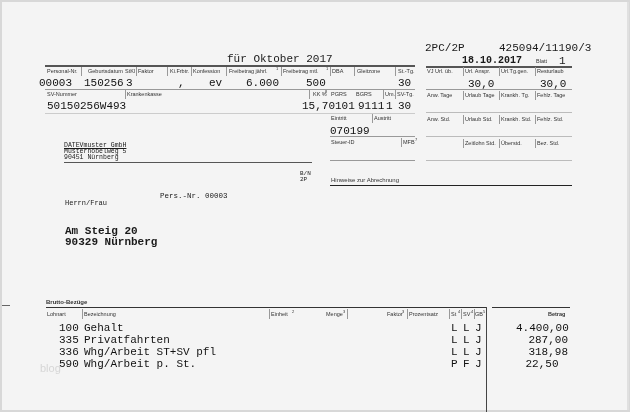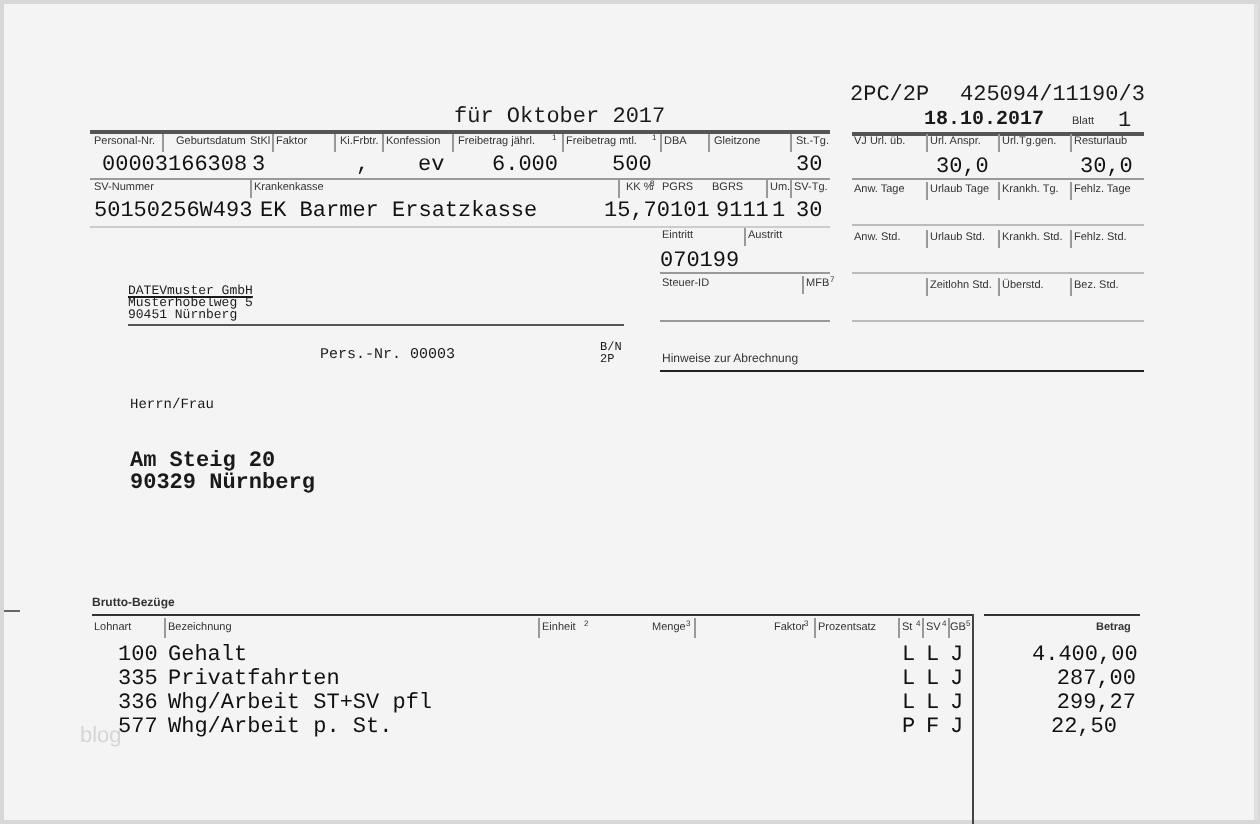--- a/index.html
+++ b/index.html
@@ -22,21 +22,21 @@
   .thin { background: #999; }
   .vline { position: absolute; width: 1px; background: #999; }
   .title { font-size: 10.5px; font-weight: bold; font-family: "Liberation Sans", sans-serif; }
 </style>
 </head>
 <body>
 
 <div class="page">
 
   <div class="abs mono" style="left:423px;top:40px;font-size:11px;">2PC/2P</div>
-  <div class="abs mono" style="left:478px;top:40px;font-size:11px;">425094/11190/3</div>
+  <div class="abs mono" style="left:497px;top:40px;font-size:11px;">425094/11190/3</div>
   <div class="abs mono" style="left:460px;top:53px;font-size:10px;font-weight:bold;">18.10.2017</div>
   <div class="abs lbl" style="left:534px;top:56px;">Blatt</div>
   <div class="abs mono" style="left:557px;top:53px;font-size:11px;">1</div>
   <div class="hline" style="left:424px;top:64px;width:146px;height:2px;background:#555;"></div>
 
   <div class="abs mono" style="left:225px;top:51px;font-size:11px;">für Oktober 2017</div>
   <div class="hline" style="left:43px;top:63px;width:370px;height:2px;background:#555;"></div>
 
   <div class="abs lbl" style="left:45px;top:66px;">Personal-Nr.</div>
   <div class="vline" style="left:79px;top:65px;height:9px;"></div>
@@ -54,22 +54,22 @@
   <div class="vline" style="left:279px;top:65px;height:9px;"></div>
   <div class="abs lbl" style="left:281px;top:66px;">Freibetrag mtl.</div>
   <div class="abs lbl" style="left:324px;top:64px;font-size:4px;">1</div>
   <div class="vline" style="left:328px;top:65px;height:9px;"></div>
   <div class="abs lbl" style="left:330px;top:66px;">DBA</div>
   <div class="vline" style="left:352px;top:65px;height:9px;"></div>
   <div class="abs lbl" style="left:355px;top:66px;">Gleitzone</div>
   <div class="vline" style="left:393px;top:65px;height:9px;"></div>
   <div class="abs lbl" style="left:396px;top:66px;">St.-Tg.</div>
 
-  <div class="abs val" style="left:49px;top:75px;">00003</div>
-  <div class="abs val" style="left:82px;top:75px;">166308</div>
+  <div class="abs val" style="left:37px;top:75px;">00003</div>
+  <div class="abs val" style="left:82px;top:75px;">150256</div>
   <div class="abs val" style="left:124px;top:75px;">3</div>
   <div class="abs val" style="left:176px;top:75px;">,</div>
   <div class="abs val" style="left:207px;top:75px;">ev</div>
   <div class="abs val" style="left:244px;top:75px;">6.000</div>
   <div class="abs val" style="left:304px;top:75px;">500</div>
   <div class="abs val" style="left:396px;top:75px;">30</div>
   <div class="hline thin" style="left:43px;top:87px;width:370px;"></div>
 
   <div class="abs lbl" style="left:45px;top:89px;">SV-Nummer</div>
   <div class="vline" style="left:123px;top:88px;height:9px;"></div>
@@ -78,21 +78,20 @@
   <div class="abs lbl" style="left:311px;top:89px;">KK %</div>
   <div class="abs lbl" style="left:323px;top:87px;font-size:4px;">8</div>
   <div class="abs lbl" style="left:329px;top:89px;">PGRS</div>
   <div class="abs lbl" style="left:354px;top:89px;">BGRS</div>
   <div class="vline" style="left:381px;top:88px;height:9px;"></div>
   <div class="abs lbl" style="left:383px;top:89px;">Um.</div>
   <div class="vline" style="left:393px;top:88px;height:9px;"></div>
   <div class="abs lbl" style="left:395px;top:89px;">SV-Tg.</div>
 
   <div class="abs val" style="left:45px;top:98px;">50150256W493</div>
-  <div class="abs val" style="left:128px;top:98px;">EK Barmer Ersatzkasse</div>
   <div class="abs val" style="left:300px;top:98px;">15,70</div>
   <div class="abs val" style="left:333px;top:98px;">101</div>
   <div class="abs val" style="left:356px;top:98px;">9111</div>
   <div class="abs val" style="left:384px;top:98px;">1</div>
   <div class="abs val" style="left:396px;top:98px;">30</div>
   <div class="hline thin" style="left:43px;top:111px;width:370px;background:#ccc;"></div>
 
   <div class="abs lbl" style="left:329px;top:113px;">Eintritt</div>
   <div class="vline" style="left:370px;top:112px;height:9px;"></div>
   <div class="abs lbl" style="left:372px;top:113px;">Austritt</div>
@@ -140,21 +139,21 @@
   <div class="abs lbl" style="left:499px;top:138px;">Überstd.</div>
   <div class="vline" style="left:533px;top:137px;height:9px;"></div>
   <div class="abs lbl" style="left:535px;top:138px;">Bez. Std.</div>
   <div class="hline thin" style="left:424px;top:158px;width:146px;background:#bbb;"></div>
 
   <div class="abs mono" style="left:62px;top:141px;font-size:6.5px;line-height:6px;text-decoration:underline;">DATEVmuster GmbH</div>
   <div class="abs mono" style="left:62px;top:147px;font-size:6.5px;line-height:6px;">Musterhobelweg 5</div>
   <div class="abs mono" style="left:62px;top:153px;font-size:6.5px;line-height:6px;">90451 Nürnberg</div>
   <div class="hline" style="left:62px;top:160px;width:248px;background:#555;"></div>
 
-  <div class="abs mono" style="left:158px;top:172px;font-size:7.5px;font-family:Liberation Mono, monospace;">Pers.-Nr. 00003</div>
+  <div class="abs mono" style="left:158px;top:190px;font-size:7.5px;font-family:Liberation Mono, monospace;">Pers.-Nr. 00003</div>
   <div class="abs mono" style="left:298px;top:169px;font-size:6px;line-height:6px;">B/N</div>
   <div class="abs mono" style="left:298px;top:175px;font-size:6px;line-height:6px;">2P</div>
 
   <div class="abs lbl" style="left:329px;top:175px;font-size:6px;">Hinweise zur Abrechnung</div>
   <div class="hline" style="left:328px;top:183px;width:242px;background:#222;"></div>
 
   <div class="abs mono" style="left:63px;top:197px;font-size:7px;">Herrn/Frau</div>
   <div class="abs mono" style="left:63px;top:224px;font-size:11px;font-weight:bold;line-height:11px;">Am Steig 20</div>
   <div class="abs mono" style="left:63px;top:235px;font-size:11px;font-weight:bold;line-height:11px;">90329 Nürnberg</div>
 
@@ -204,24 +203,24 @@
     <div class="abs val" style="left:461px;top:332px;">L</div>
     <div class="abs val" style="left:473px;top:332px;">J</div>
     <div class="abs val" style="left:514px;top:332px;width:52px;text-align:right;">287,00</div>
   </div>
   <div>
     <div class="abs val" style="left:57px;top:344px;">336</div>
     <div class="abs val" style="left:82px;top:344px;">Whg/Arbeit ST+SV pfl</div>
     <div class="abs val" style="left:449px;top:344px;">L</div>
     <div class="abs val" style="left:461px;top:344px;">L</div>
     <div class="abs val" style="left:473px;top:344px;">J</div>
-    <div class="abs val" style="left:514px;top:344px;width:52px;text-align:right;">299,27</div>
-  </div>
-  <div>
-    <div class="abs val" style="left:57px;top:356px;">577</div>
+    <div class="abs val" style="left:514px;top:344px;width:52px;text-align:right;">318,98</div>
+  </div>
+  <div>
+    <div class="abs val" style="left:57px;top:356px;">590</div>
     <div class="abs val" style="left:82px;top:356px;">Whg/Arbeit p. St.</div>
     <div class="abs val" style="left:449px;top:356px;">P</div>
     <div class="abs val" style="left:461px;top:356px;">F</div>
     <div class="abs val" style="left:473px;top:356px;">J</div>
     <div class="abs val" style="left:514px;top:356px;width:52px;text-align:center;">22,50</div>
   </div>
 
   <div class="abs" style="left:38px;top:360px;font-size:11px;color:#d6d6d6;">blog</div>
 </div>
 

